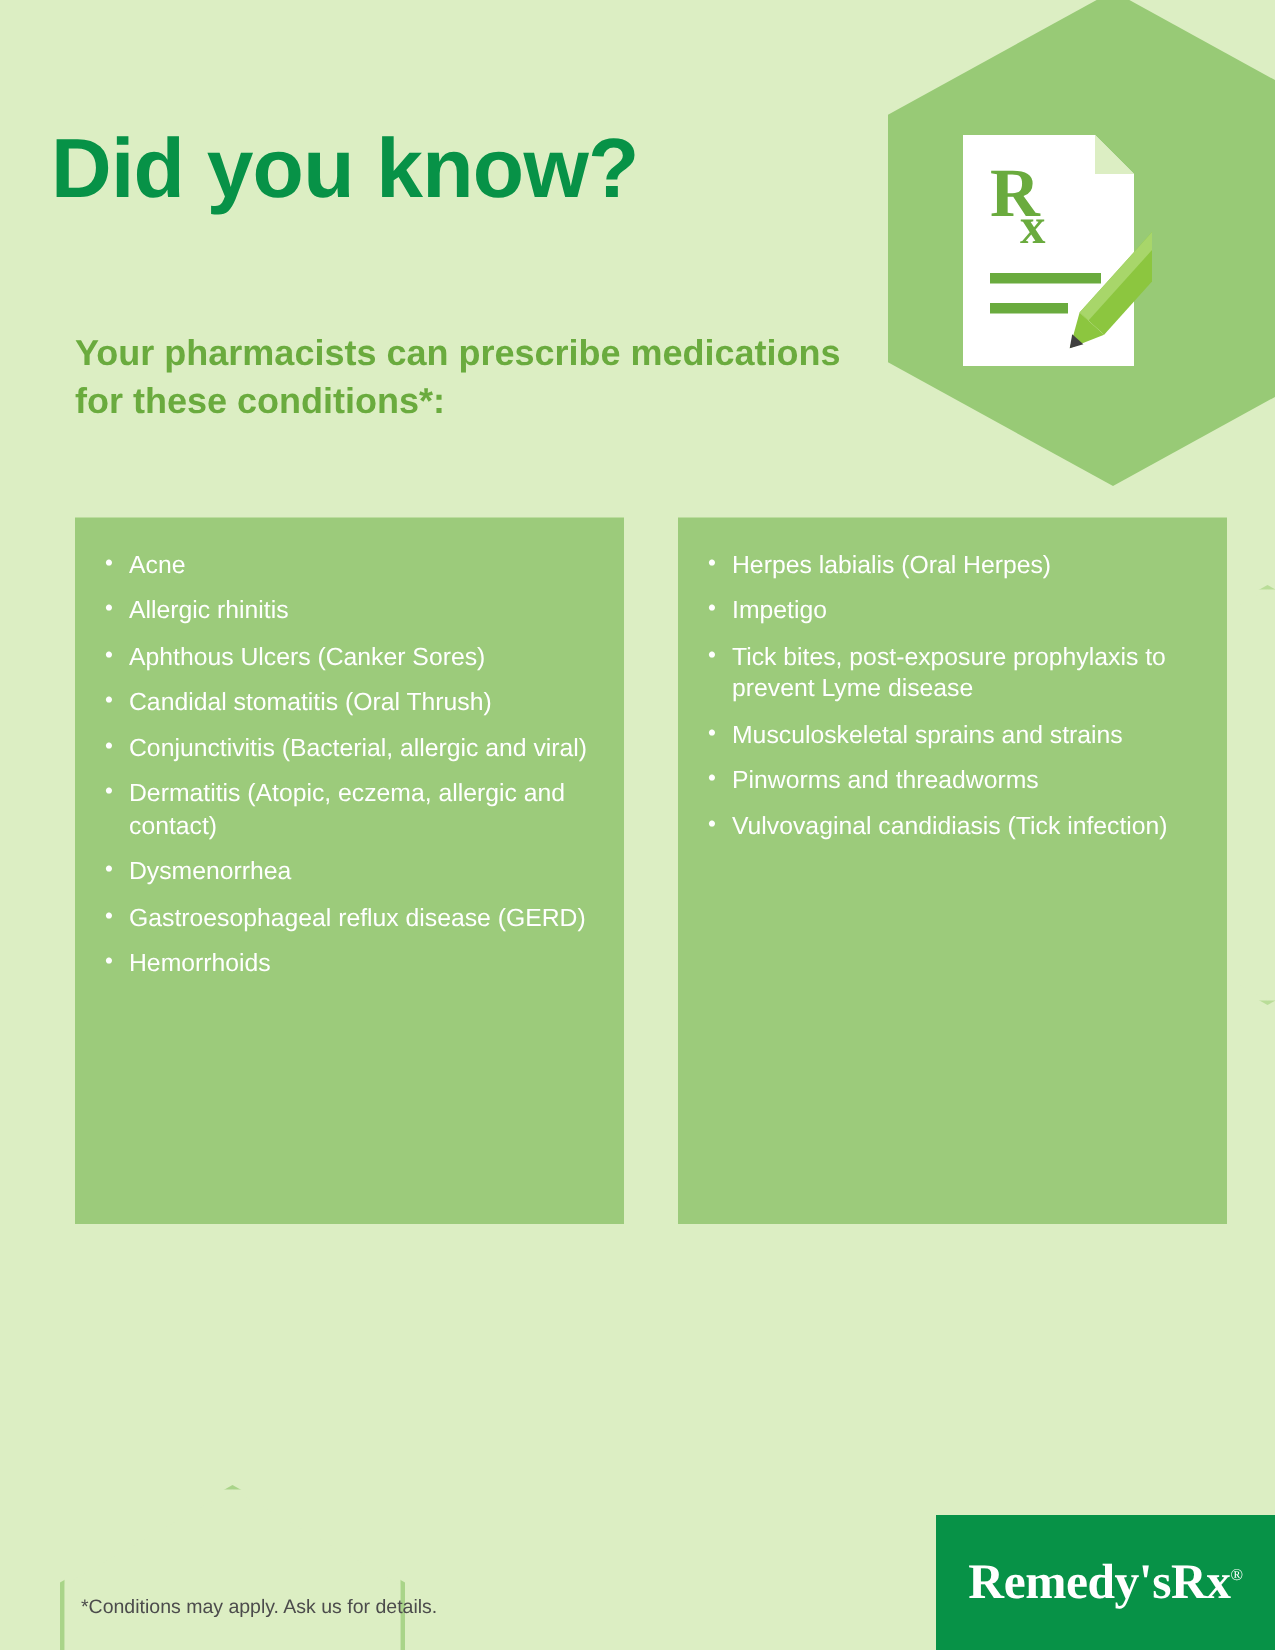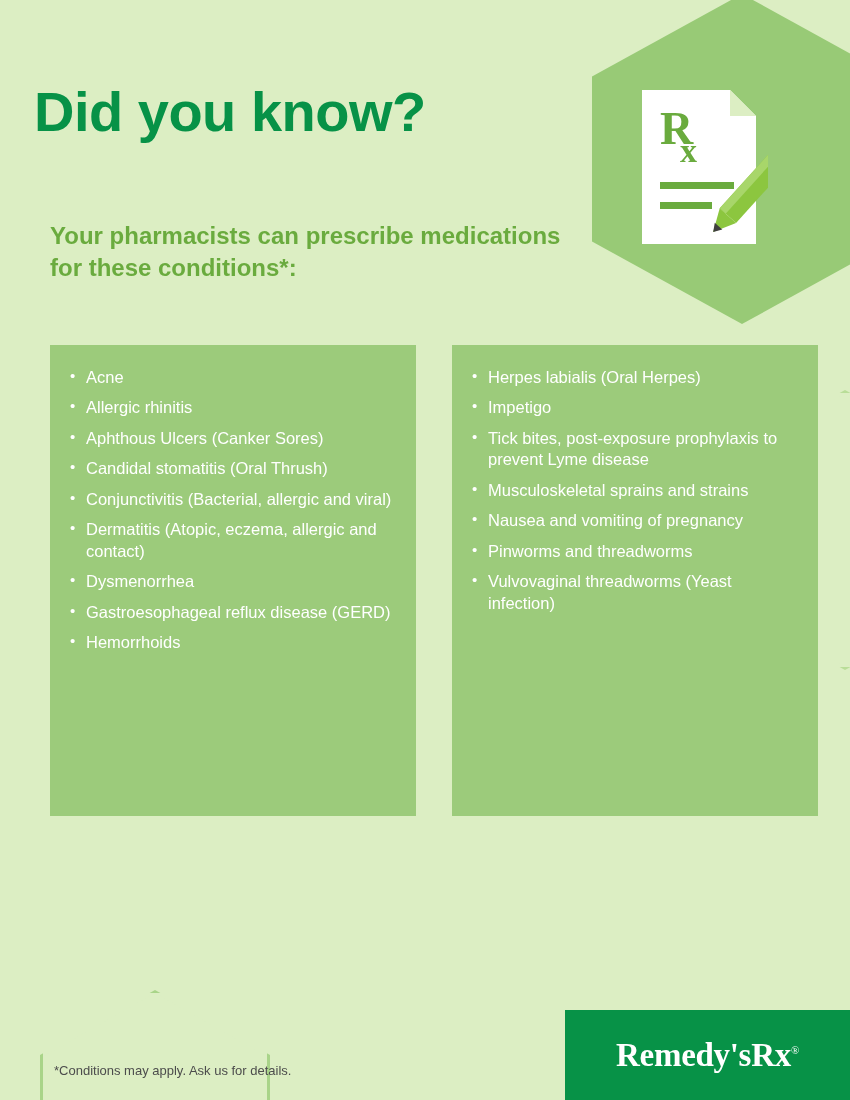--- a/index.html
+++ b/index.html
@@ -130,21 +130,21 @@
     font-size: 13px;
     color: #4c4c4c;
     margin-left: 24px;
   }
 
   
   .logo-box {
     position: absolute;
     right: 0;
     bottom: 0;
-    width: 285px;
+    width: 226px;
     height: 90px;
     background: #079247;
     display: flex;
     align-items: center;
     justify-content: center;
   }
   .logo-text {
     color: #ffffff;
     font-family: "Liberation Serif", serif;
     font-size: 33px;
@@ -201,23 +201,22 @@
     <li>Hemorrhoids</li>
   </ul>
 </div>
 
 <div class="panel panel-right">
   <ul class="cond-list">
     <li>Herpes labialis (Oral Herpes)</li>
     <li>Impetigo</li>
     <li>Tick bites, post-exposure prophylaxis to prevent Lyme disease</li>
     <li>Musculoskeletal sprains and strains</li>
-    <li>Nausea and vomiting of pregnancy</li>
     <li>Pinworms and threadworms</li>
-    <li>Vulvovaginal threadworms (Yeast infection)</li>
+    <li>Vulvovaginal candidiasis (Tick infection)</li>
   </ul>
 </div>
 
 <div class="footnote">*Conditions may apply. Ask us for details.</div>
 
 <div class="logo-box">
   <span class="logo-text"><span>Remedy'sRx</span><span class="logo-reg">®</span></span>
 </div>
 
 </body></html>

